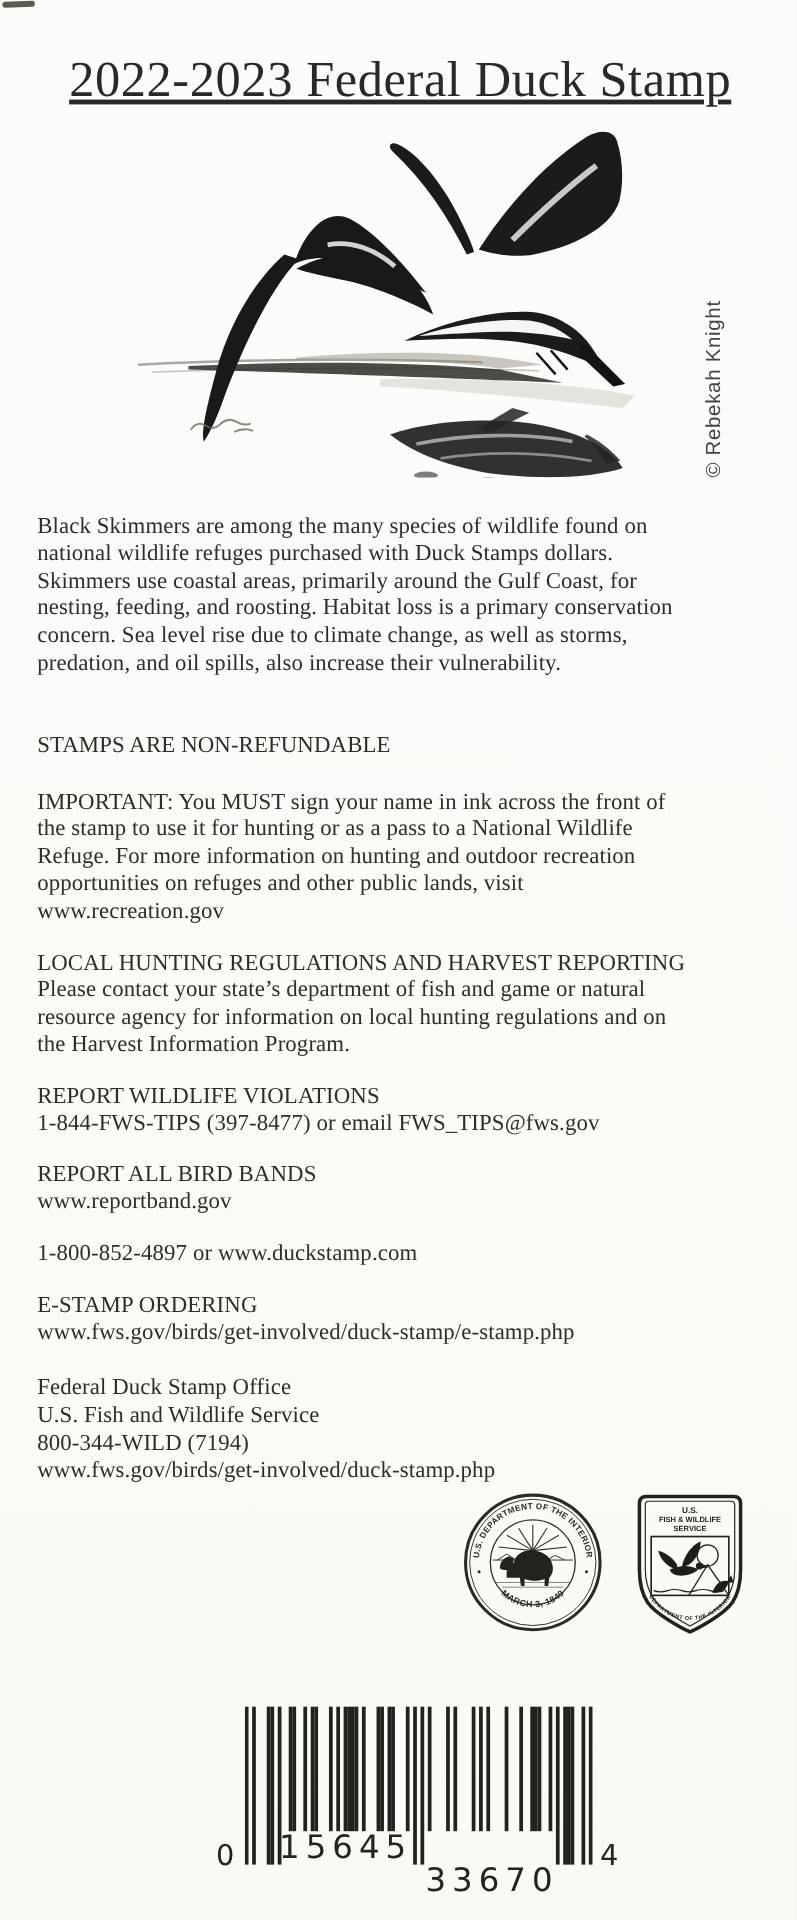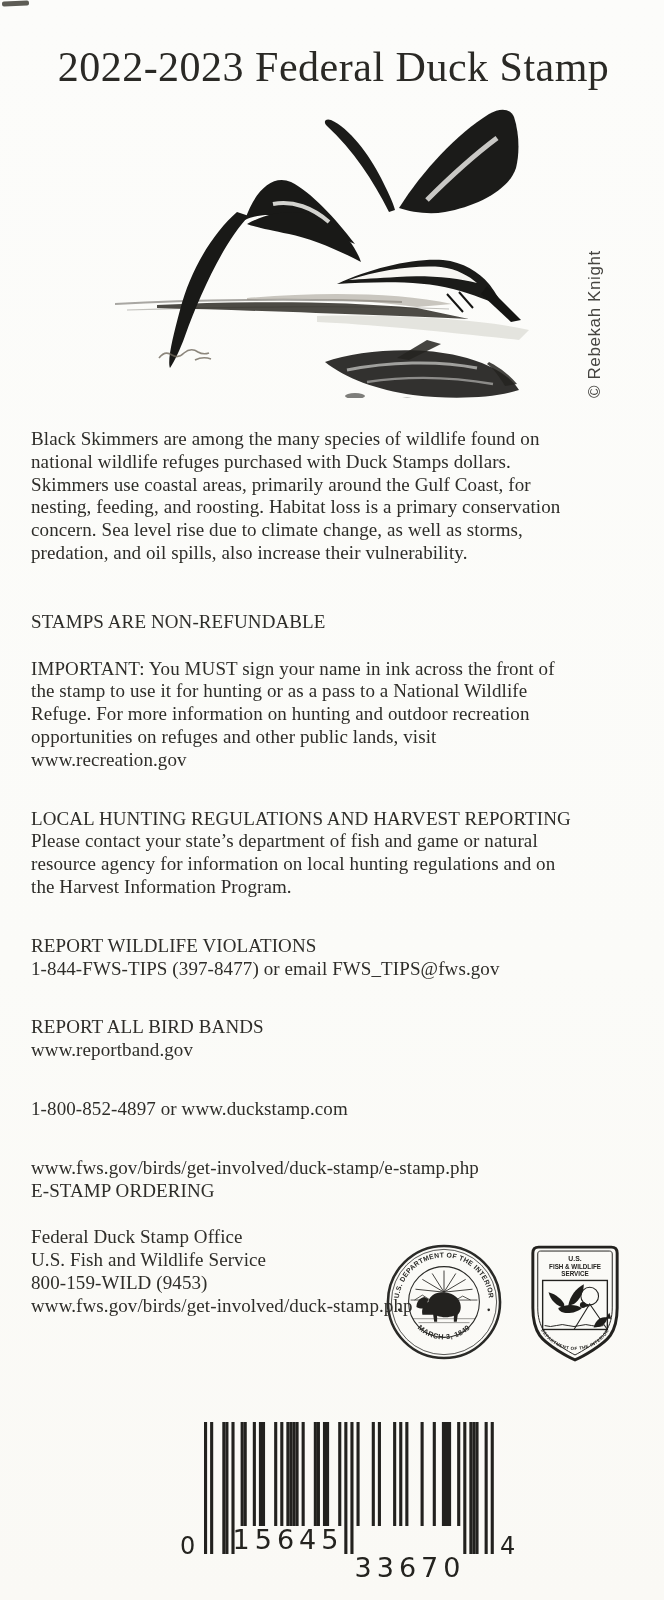--- a/index.html
+++ b/index.html
@@ -3,32 +3,32 @@
 <meta charset="utf-8">
 <style>
   html,body{margin:0;padding:0;background:#e8e8e6;}
   .page{
     position:relative;width:664px;height:1600px;margin:0 auto;
     background:linear-gradient(180deg,#fcfcfa 0%,#fbfbf8 60%,#faf9f5 100%);
     font-family:"Liberation Serif",serif;color:#2e2d29;overflow:hidden;
   }
   .content{padding:0 28px 0 31px;}
   .smudge{position:absolute;left:2px;top:1px;width:27px;height:5px;background:#35332c;border-radius:2px;opacity:.8;transform:rotate(-2deg);}
-  h1.title{margin:42px 0 0 0;text-align:center;font-weight:normal;font-size:42px;line-height:50px;letter-spacing:.5px;color:#2a2925;}
+  h1.title{margin:42px 0 0 0;text-align:center;font-weight:normal;font-size:42px;line-height:50px;letter-spacing:.5px;color:#2a2925;text-decoration:underline;}
   figure.art{position:relative;height:290px;width:470px;margin:16px 0 0 66px;}
   .credit{
     position:absolute;left:585px;top:398px;transform:rotate(-90deg);transform-origin:0 0;
     font-family:"Liberation Sans",sans-serif;font-size:17px;letter-spacing:.6px;color:#454440;white-space:nowrap;
   }
   .bodytext{font-size:19px;line-height:1.2;letter-spacing:.1px;margin:0;}
   .lines{white-space:pre-line;}
   .intro{margin-top:30px;}
   .notice{margin-top:46px;}
   .important{margin-top:24px;}
-  .sec{margin-top:36px;}
+  .sec{margin-top:20px;}
   .office{margin-top:24px;line-height:1.21;}
   .seals{position:absolute;left:385px;top:1243px;display:flex;gap:22px;align-items:flex-start;}
   .barcode{position:absolute;left:180px;top:1422px;width:340px;height:160px;font-family:"DejaVu Sans",sans-serif;color:#24231f;}
   .bc-bars{position:absolute;left:24px;top:0;}
   .bc-num{position:absolute;font-size:24px;bottom:22px;}
   .bc-ns{left:0;}
   .bc-ck{left:320px;}
   .bc-grp{position:absolute;top:102px;font-size:27px;letter-spacing:5px;transform:translateX(-50%);white-space:nowrap;}
   .bc-g1{left:108px;text-align:center;}
   .bc-g2{left:230px;margin-top:28px;}
@@ -117,28 +117,28 @@
     <section class="sec">
       <div class="bodytext">REPORT ALL BIRD BANDS</div>
       <div class="bodytext lines">www.reportband.gov</div>
     </section>
 
     <section class="sec">
       <div class="bodytext lines">1-800-852-4897 or www.duckstamp.com</div>
     </section>
 
     <section class="sec">
+      <div class="bodytext">E-STAMP ORDERING</div>
       <div class="bodytext lines">www.fws.gov/birds/get-involved/duck-stamp/e-stamp.php</div>
-      <div class="bodytext">E-STAMP ORDERING</div>
     </section>
 
 
     <div class="bodytext lines office">Federal Duck Stamp Office
 U.S. Fish and Wildlife Service
-800-159-WILD (9453)
+800-344-WILD (7194)
 www.fws.gov/birds/get-involved/duck-stamp.php</div>
 
   </div>
 
   <div class="credit">© Rebekah Knight</div>
 
   <div class="seals">
 
     <svg viewBox="0 0 120 120" width="118" height="118">
       <defs>

